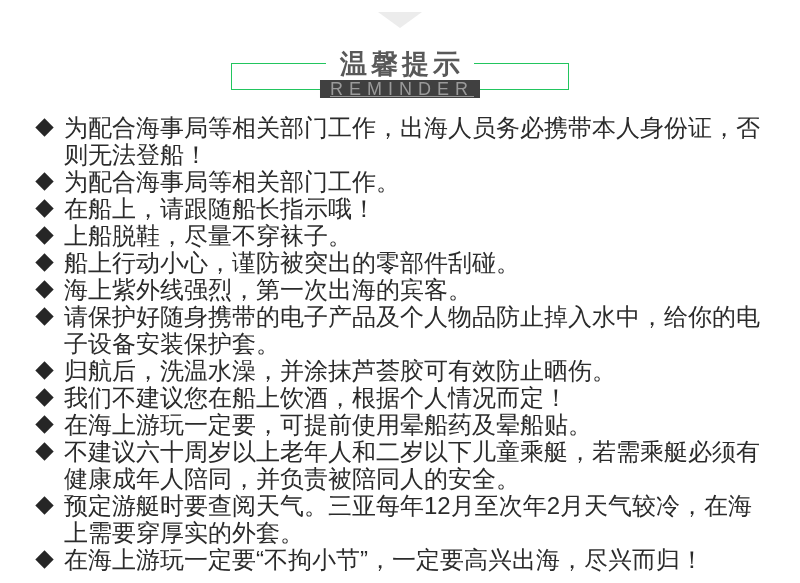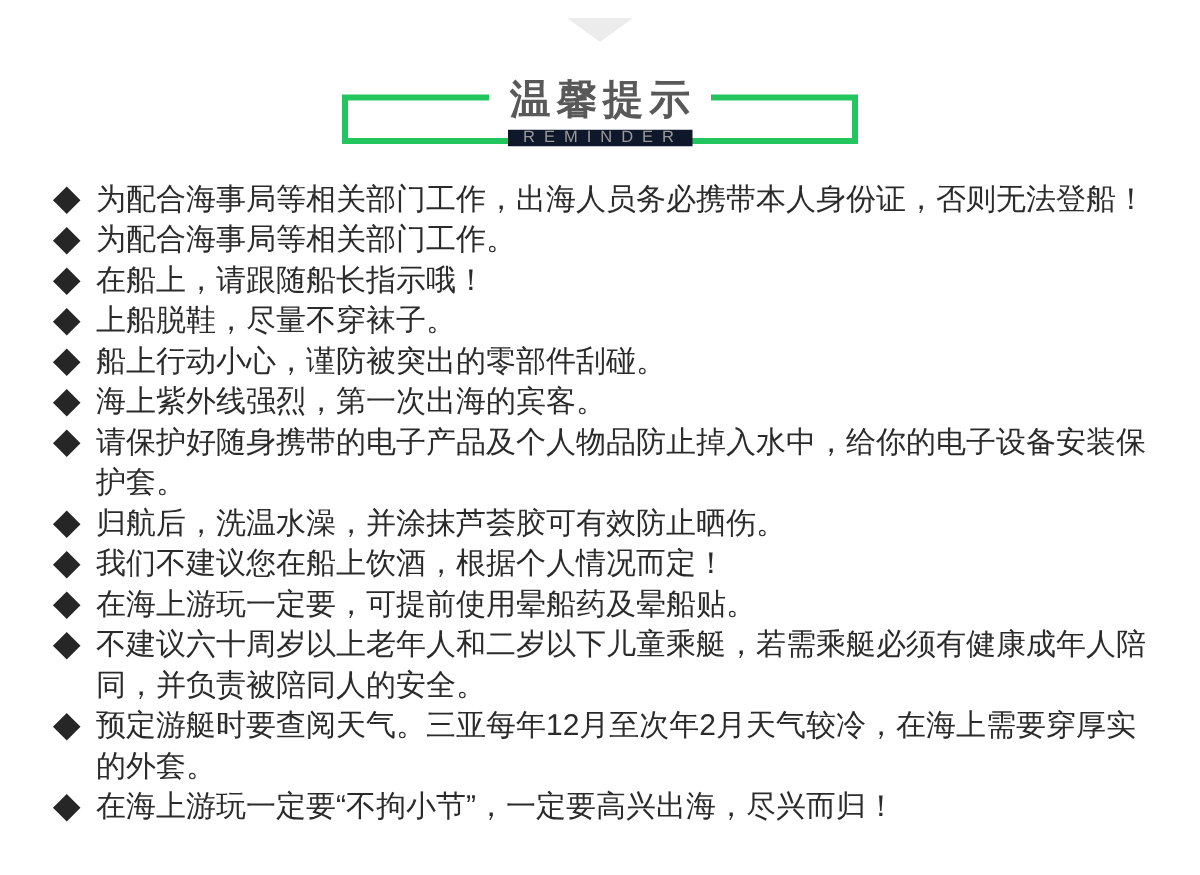--- a/index.html
+++ b/index.html
@@ -21,21 +21,21 @@
     height: 0;
     border-left: 22px solid transparent;
     border-right: 22px solid transparent;
     border-top: 16px solid #ececec;
     margin: 12px auto 0 auto;
   }
   .title-box {
     position: relative;
     width: 336px;
     height: 25px;
-    border: 4px solid #22c55e;
+    border: 1px solid #22c55e;
     margin: 35px auto 0 auto;
     background: #ffffff;
   }
   .title-cn {
     position: absolute;
     left: 50%;
     top: 0;
     transform: translate(-50%, -50%);
     background: #ffffff;
     padding: 0 10px 0 14px;
@@ -44,38 +44,39 @@
     font-weight: bold;
     letter-spacing: 4px;
     color: #595959;
     white-space: nowrap;
   }
   .title-en {
     position: absolute;
     left: 50%;
     bottom: 0;
     transform: translate(-50%, 50%);
-    background: #0f172a;
+    background: #404040;
     padding: 0 6px 0 10px;
-    font-size: 11px;
+    font-size: 18px;
     line-height: 1;
     letter-spacing: 6px;
     color: #9a9a9a;
     white-space: nowrap;
+    text-decoration: underline;
   }
   
   .notice-list {
     list-style: none;
     margin: 24px 0 0 0;
     padding: 0 31px 0 36px;
   }
   .notice-item {
     display: flex;
     align-items: flex-start;
-    font-size: 20px;
+    font-size: 24px;
     line-height: 27px;
     color: #2b2b2b;
   }
   .bullet {
     flex: 0 0 auto;
     width: 13px;
     height: 13px;
     background: #262626;
     transform: rotate(45deg);
     margin: 7px 13px 0 2px;

